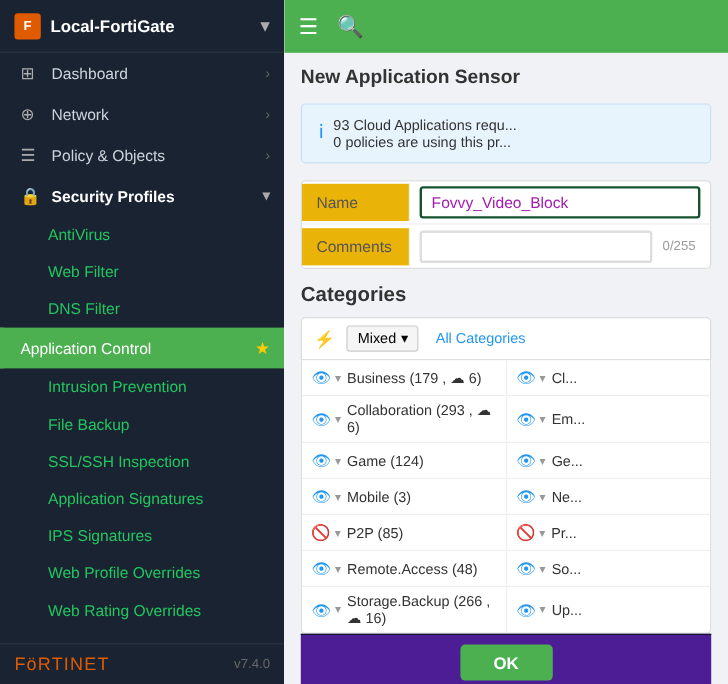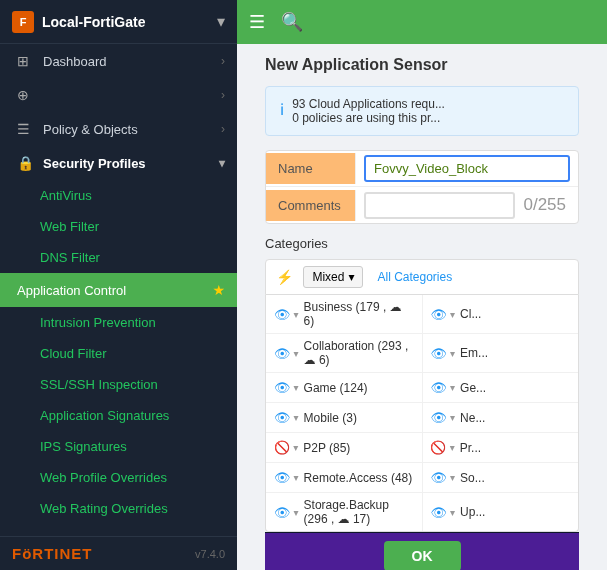--- a/index.html
+++ b/index.html
@@ -106,21 +106,21 @@
     .sidebar-footer {
       margin-top: auto;
       padding: 8px 12px;
       display: flex;
       align-items: center;
       gap: 6px;
       border-top: 1px solid #2a3545;
     }
     .fortinet-logo {
       color: #e05a00;
-      font-weight: bold;
+      font-weight: normal;
       font-size: 15px;
       letter-spacing: 1px;
     }
     .version-text {
       margin-left: auto;
       color: #666;
       font-size: 11px;
     }
 
     
@@ -138,21 +138,21 @@
       display: flex;
       align-items: center;
       padding: 0 12px;
       gap: 16px;
     }
     .top-bar .hamburger { color: #fff; font-size: 18px; cursor: pointer; }
     .top-bar .search-icon { color: #fff; font-size: 18px; cursor: pointer; }
 
     .content-area {
       flex: 1;
-      padding: 12px 28px;
+      padding: 12px 14px;
       overflow-y: auto;
       background: #f0f2f5;
     }
     .page-title {
       font-size: 16px;
       font-weight: bold;
       color: #333;
       margin-bottom: 12px;
     }
 
@@ -187,50 +187,50 @@
       border-bottom: 1px solid #eee;
       min-height: 36px;
     }
     .form-row:last-child { border-bottom: none; }
     .form-label {
       width: 90px;
       min-width: 90px;
       padding: 8px 12px;
       color: #555;
       font-size: 13px;
-      background: #fdba74;
+      background: #eab308;
       border-right: 1px solid #eee;
     }
     .form-input-wrapper {
       flex: 1;
       padding: 4px 8px;
     }
     .form-input {
       width: 100%;
-      border: 2px solid #3b82f6;
+      border: 2px solid #14532d;
       border-radius: 3px;
       padding: 4px 8px;
       font-size: 13px;
       outline: none;
-      color: #4d7c0f;
+      color: #a21caf;
     }
     .comments-hint {
       color: #999;
-      font-size: 17px;
+      font-size: 11px;
       text-align: right;
       padding: 2px 4px;
     }
 
     .categories-section {
       margin-top: 12px;
     }
     .categories-title {
-      font-size: 13px;
+      font-size: 17px;
       color: #333;
-      font-weight: 400;
+      font-weight: 700;
       margin-bottom: 8px;
     }
     .categories-toolbar {
       background: #fff;
       border: 1px solid #ddd;
       border-radius: 4px 4px 0 0;
       padding: 6px 10px;
       display: flex;
       align-items: center;
       gap: 10px;
@@ -324,20 +324,21 @@
   </div>
 
   <div class="sidebar-item">
     <span class="item-icon">⊞</span>
     <span class="item-label">Dashboard</span>
     <span class="arrow">›</span>
   </div>
 
   <div class="sidebar-item">
     <span class="item-icon">⊕</span>
+    <span class="item-label">Network</span>
     <span class="arrow">›</span>
   </div>
 
   <div class="sidebar-item">
     <span class="item-icon">☰</span>
     <span class="item-label">Policy &amp; Objects</span>
     <span class="arrow">›</span>
   </div>
 
   <div class="sidebar-item section-header">
@@ -356,21 +357,21 @@
     <span>DNS Filter</span>
   </div>
   <div class="sidebar-item active">
     <span class="item-label">Application Control</span>
     <span class="star-icon">★</span>
   </div>
   <div class="sidebar-sub-item">
     <span>Intrusion Prevention</span>
   </div>
   <div class="sidebar-sub-item">
-    <span>Cloud Filter</span>
+    <span>File Backup</span>
   </div>
   <div class="sidebar-sub-item">
     <span>SSL/SSH Inspection</span>
   </div>
   <div class="sidebar-sub-item">
     <span>Application Signatures</span>
   </div>
   <div class="sidebar-sub-item">
     <span>IPS Signatures</span>
   </div>
@@ -507,21 +508,21 @@
             <span class="cat-eye">👁</span>
             <span class="cat-chevron">▾</span>
             <span class="cat-name">So...</span>
           </div>
         </div>
 
         <div class="cat-row">
           <div class="cat-cell">
             <span class="cat-eye">👁</span>
             <span class="cat-chevron">▾</span>
-            <span class="cat-name">Storage.Backup (296 , ☁ 17)</span>
+            <span class="cat-name">Storage.Backup (266 , ☁ 16)</span>
           </div>
           <div class="cat-cell">
             <span class="cat-eye">👁</span>
             <span class="cat-chevron">▾</span>
             <span class="cat-name">Up...</span>
           </div>
         </div>
       </div>
     </div>
 

